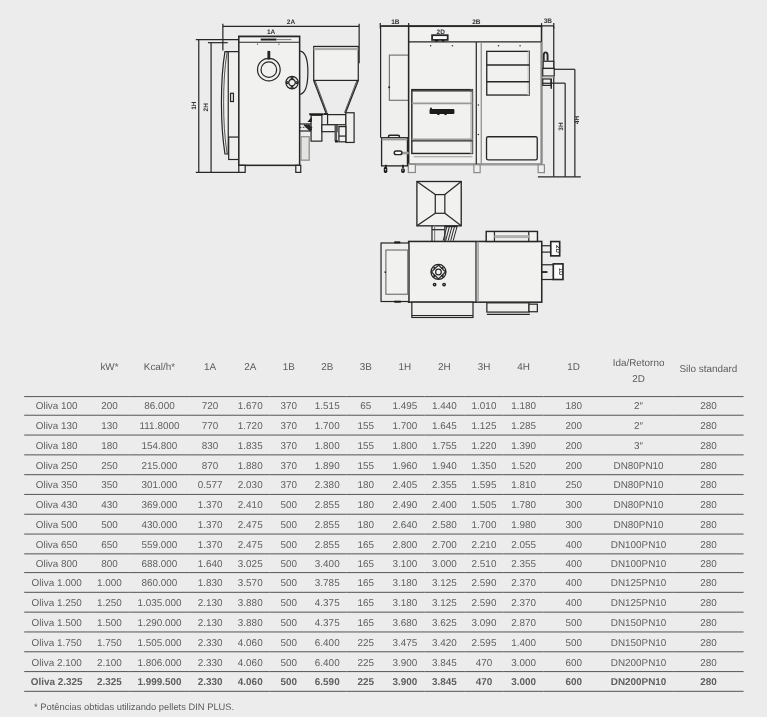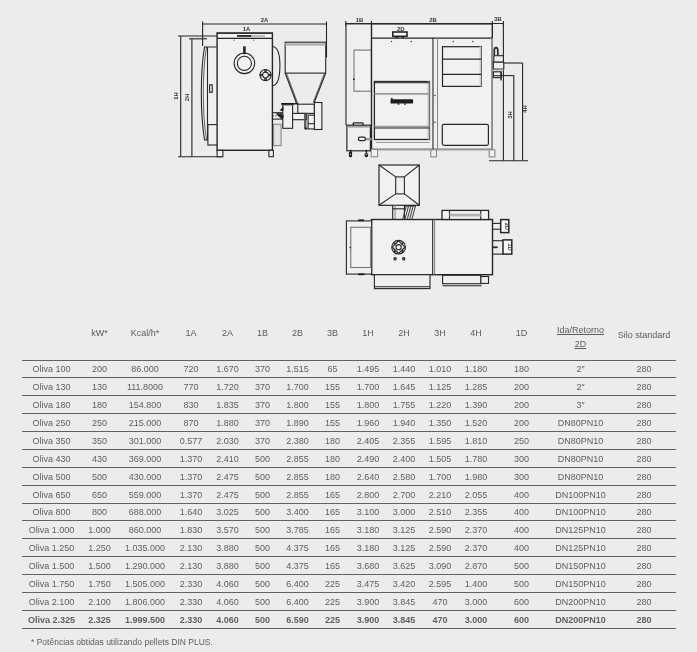--- a/index.html
+++ b/index.html
@@ -1,20 +1,20 @@
 <!DOCTYPE html>
 <html><head><meta charset="utf-8">
 <style>
 * { margin:0; padding:0; box-sizing:border-box; }
 html,body { width:697px; height:652px; background:#ebeceb; font-family:"Liberation Sans", sans-serif; overflow:hidden; }
 #page { position:relative; width:697px; height:652px; }
 #draw { position:absolute; left:0; top:0; }
 table { position:absolute; left:22px; top:318px; width:654px; border-collapse:collapse; table-layout:fixed; }
 th { font-weight:normal; font-size:9px; color:#5b5c5e; text-align:center; vertical-align:bottom; padding-bottom:20.5px; height:42px; line-height:11px; }
-th.two { padding-bottom:8.5px; line-height:14px;text-decoration:underline; }
+th.two { padding-bottom:8.5px; line-height:14px; }
 th.silo { padding-bottom:18.5px;margin-left:12px; }
 td { font-size:9px; color:#5f6062; text-align:center; vertical-align:middle; height:17.88px; padding-top:1px; }
 tbody tr { border-top:1px solid #626262; }
 tbody tr:last-child { border-bottom:1px solid #626262;font-weight:bold; }
 #foot { position:absolute; left:31px; top:636.5px; font-size:8.5px; color:#5b5c5e;text-align:center; }
 </style></head>
 <body>
 <div id="page">
 <svg id="draw" width="697" height="300" viewBox="0 0 697 300">
 <g stroke="#262626" stroke-width="1.1" fill="none">

